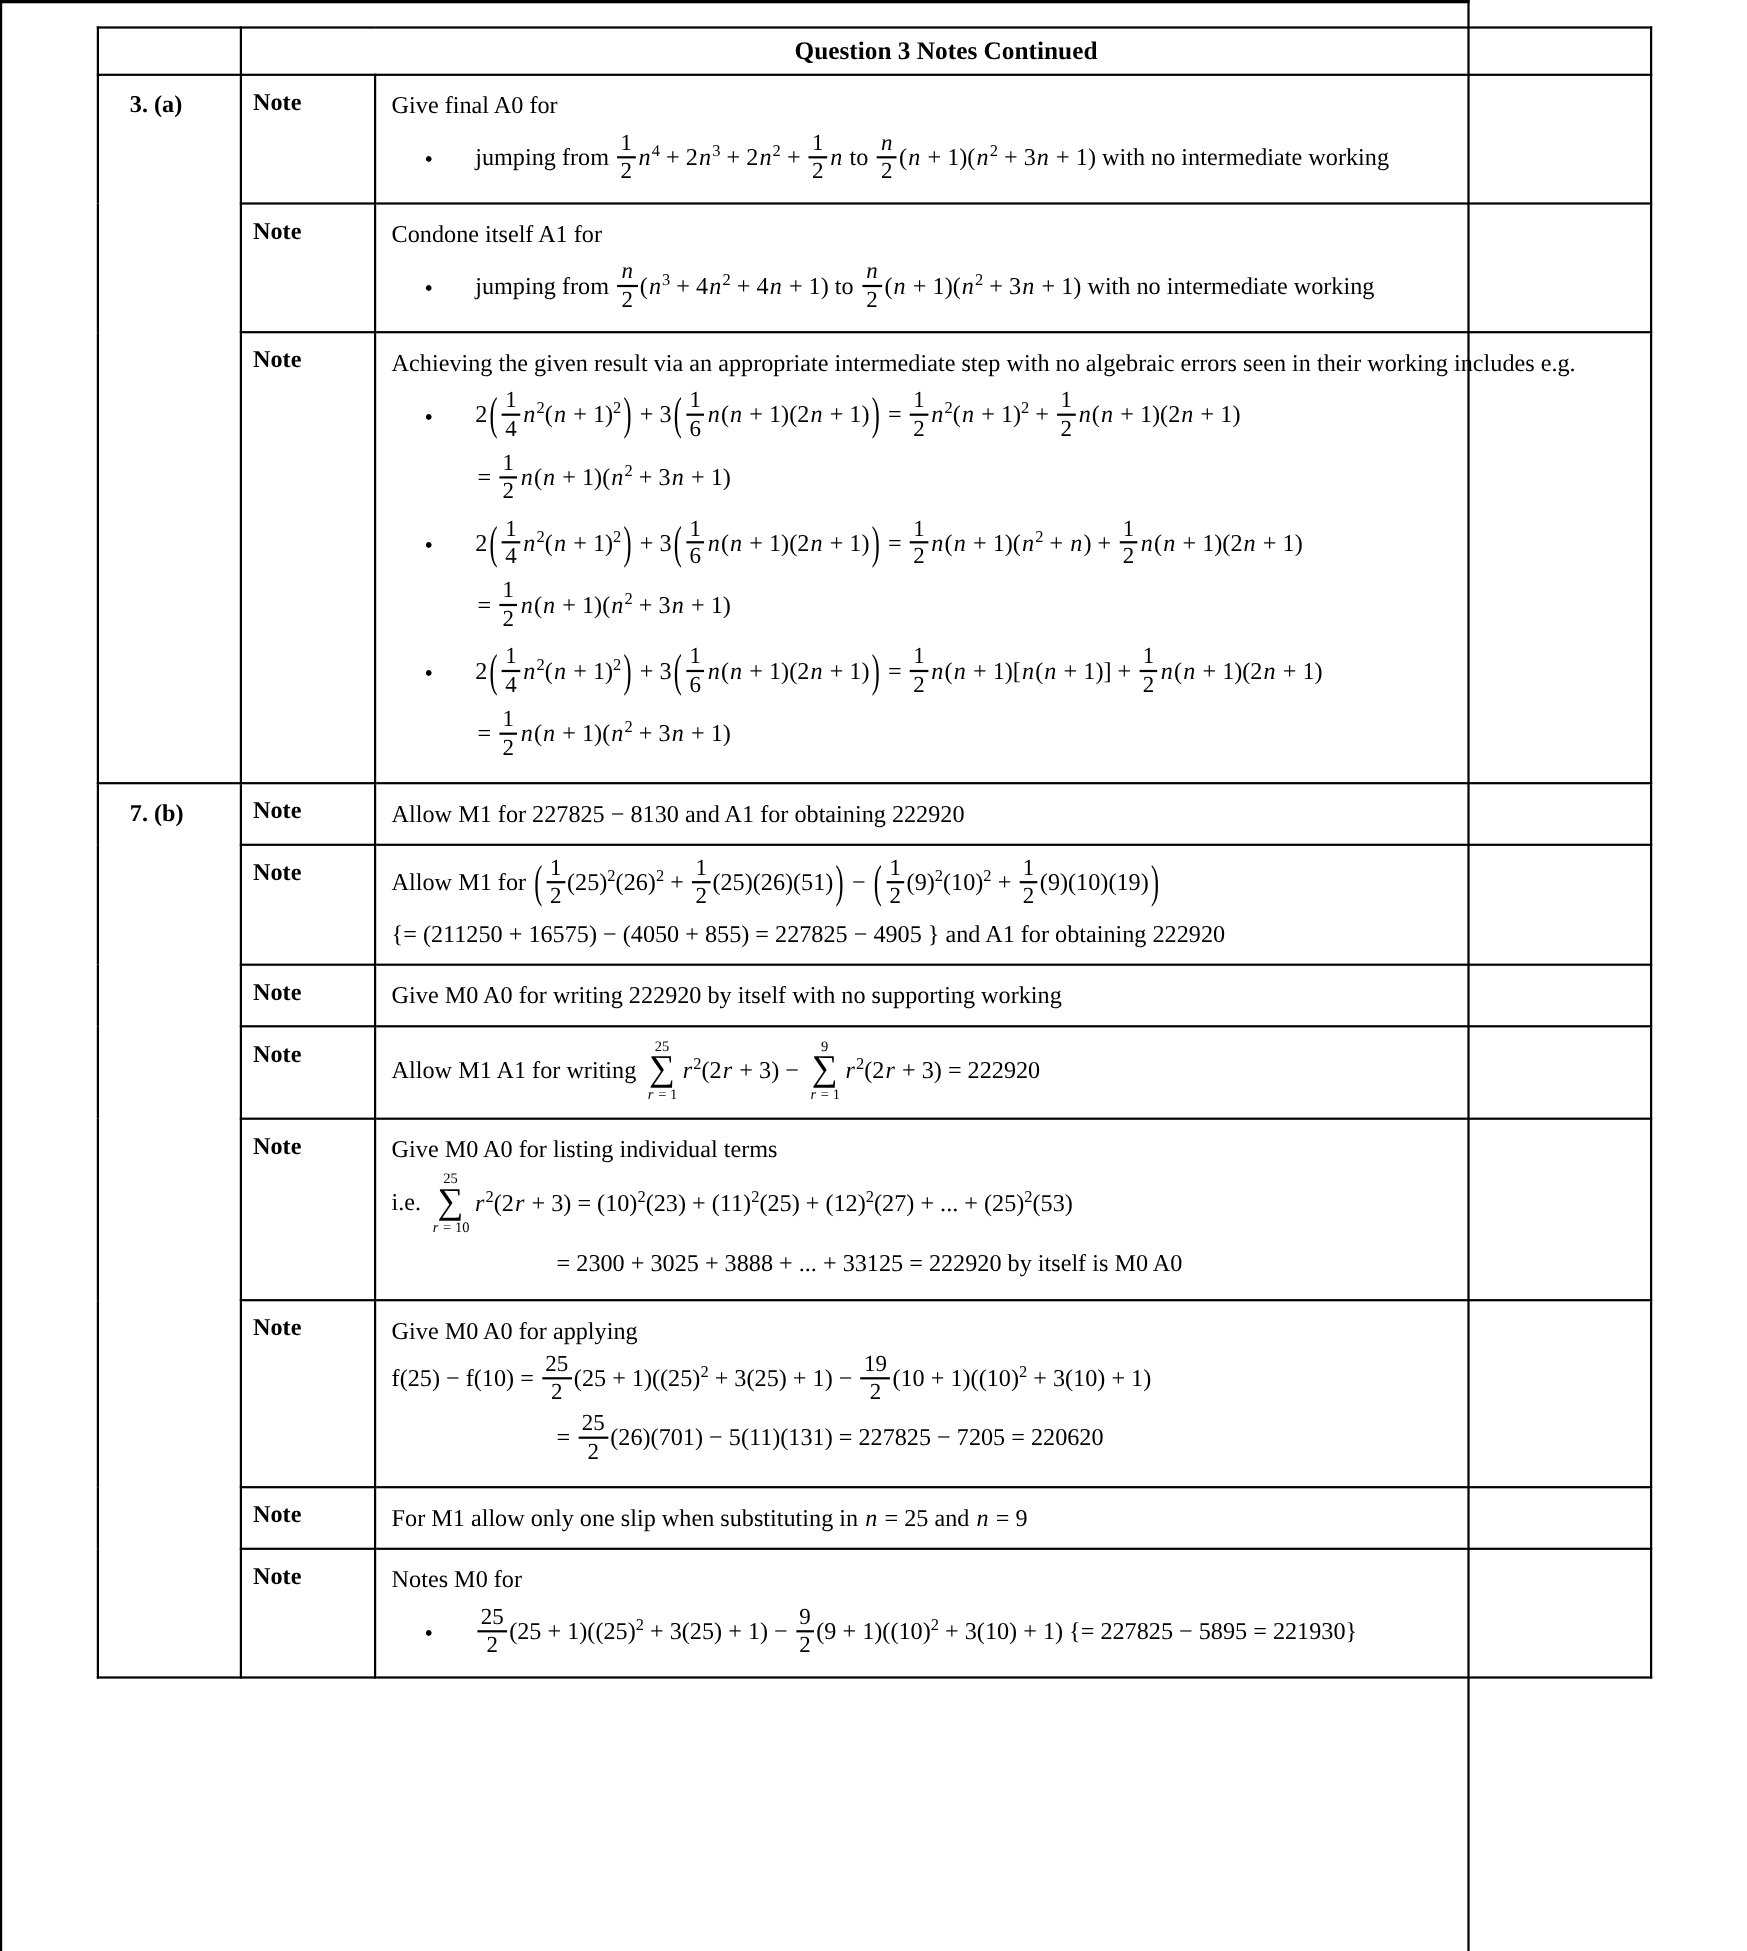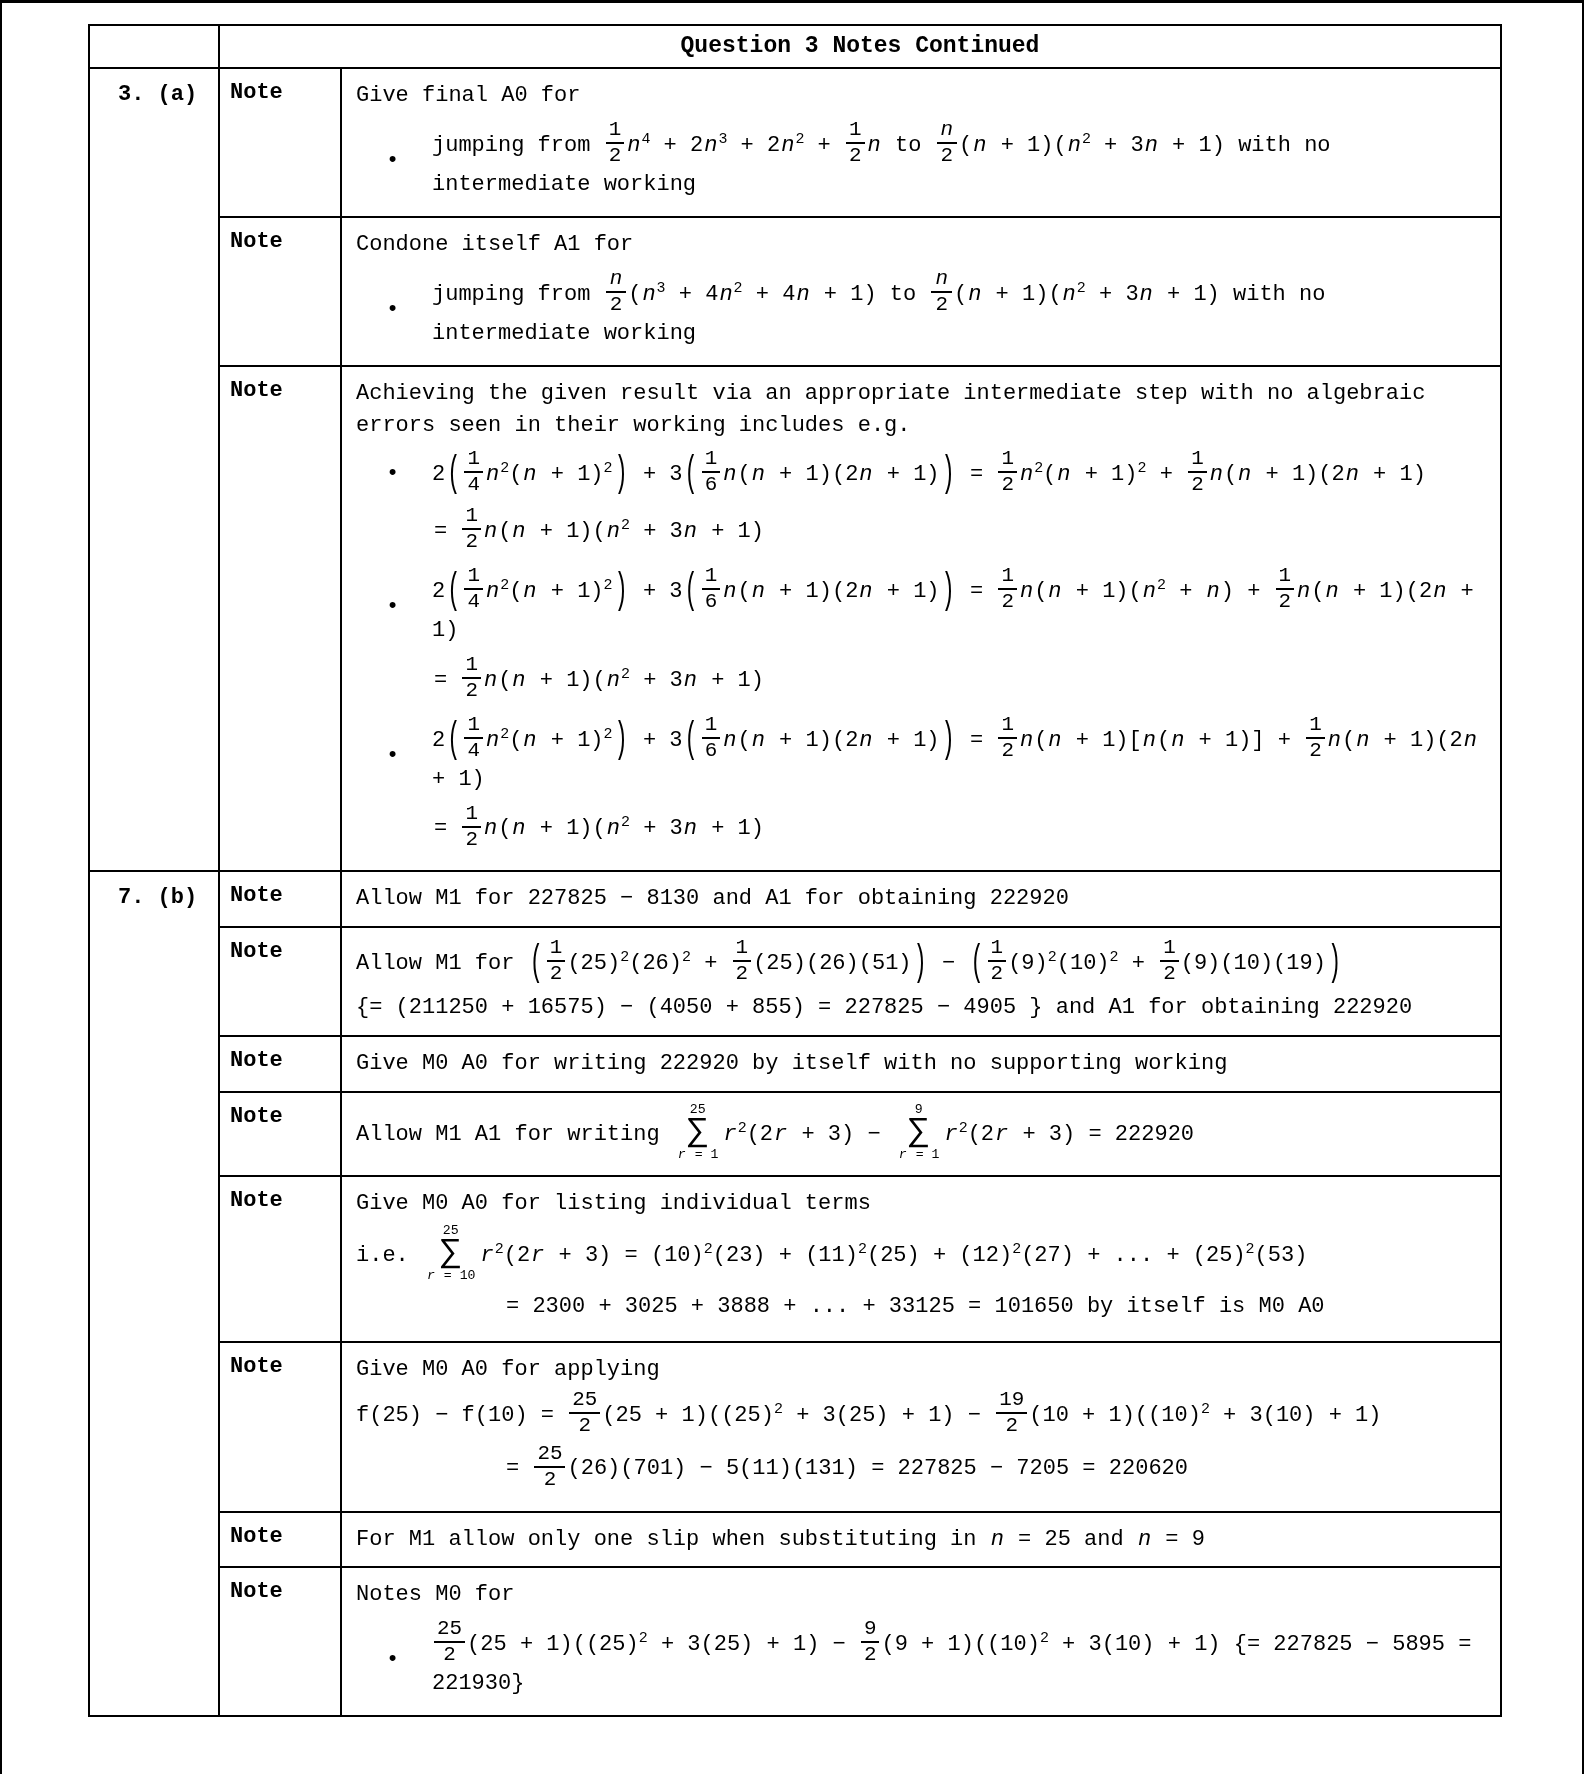--- a/index.html
+++ b/index.html
@@ -1,24 +1,23 @@
 <!DOCTYPE html>
 <html><head>
 <meta charset="utf-8">
 <style>
   html,body{margin:0;padding:0;background:#ffffff;}
   body{
     width:1588px;height:1774px;overflow:hidden;
     font-family:"Liberation Serif", serif;color:#000;
   }
   .page{
-    box-sizing:border-box;width:1584px;height:1774px;
+    box-sizing:border-box;width:1336px;height:1774px;
     border-top:3px solid #000;border-left:2px solid #000;border-right:2px solid #000;
     padding-top:21px;
-    font-family:Liberation Mono, monospace;
   }
   table.notes{border-collapse:collapse;margin-left:86px;width:1414px;table-layout:fixed;}
   td{border:2px solid #000;vertical-align:top;padding:5px 10px;font-size:22px;line-height:1.45;}
   td.empty-cell{padding:0;}
   td.title-cell{font-weight:bold;text-align:center;font-size:23px;padding:4px;}
   td.part-cell{font-weight:bold;padding:10px 0 0 28px;}
   td.note-cell{font-weight:bold;text-align:left;padding-top:8px;}
   td.content-cell{padding:6px 14px;}
   .ln{margin:5px 0;}
   .ln.bullet{display:flex;align-items:center;margin:9px 0;}
@@ -129,21 +128,21 @@
         </tr>
         <tr>
           <td class="note-cell">Note</td>
           <td class="content-cell">
             <div class="ln text">Give M0 A0 for listing individual terms</div>
             <div class="ln text">i.e. <span class="math"><span class="sum">
                   <span class="slim">25</span>
                   <span class="sig">∑</span>
                   <span class="slim"><i>r</i> = 10</span>
                 </span><i>r</i><sup>2</sup>(2<i>r</i> + 3) = (10)<sup>2</sup>(23) + (11)<sup>2</sup>(25) + (12)<sup>2</sup>(27) + ... + (25)<sup>2</sup>(53)</span></div>
-            <div class="ln eq2">=  2300 + 3025 + 3888 + ... + 33125 = 101650    by itself is M0 A0</div>
+            <div class="ln eq2">=  2300 + 3025 + 3888 + ... + 33125 = 222920    by itself is M0 A0</div>
           </td>
         </tr>
         <tr>
           <td class="note-cell">Note</td>
           <td class="content-cell">
             <div class="ln text">Give M0 A0 for applying</div>
             <div class="ln text"><span class="math">f(25) − f(10) = <span class="frac"><span class="fnum">25</span><span class="fden">2</span></span>(25 + 1)((25)<sup>2</sup> + 3(25) + 1) − <span class="frac"><span class="fnum">19</span><span class="fden">2</span></span>(10 + 1)((10)<sup>2</sup> + 3(10) + 1)</span></div>
             <div class="ln eq2"><span class="math">= <span class="frac"><span class="fnum">25</span><span class="fden">2</span></span>(26)(701) − 5(11)(131) = 227825 − 7205 = 220620</span></div>
           </td>
         </tr>

